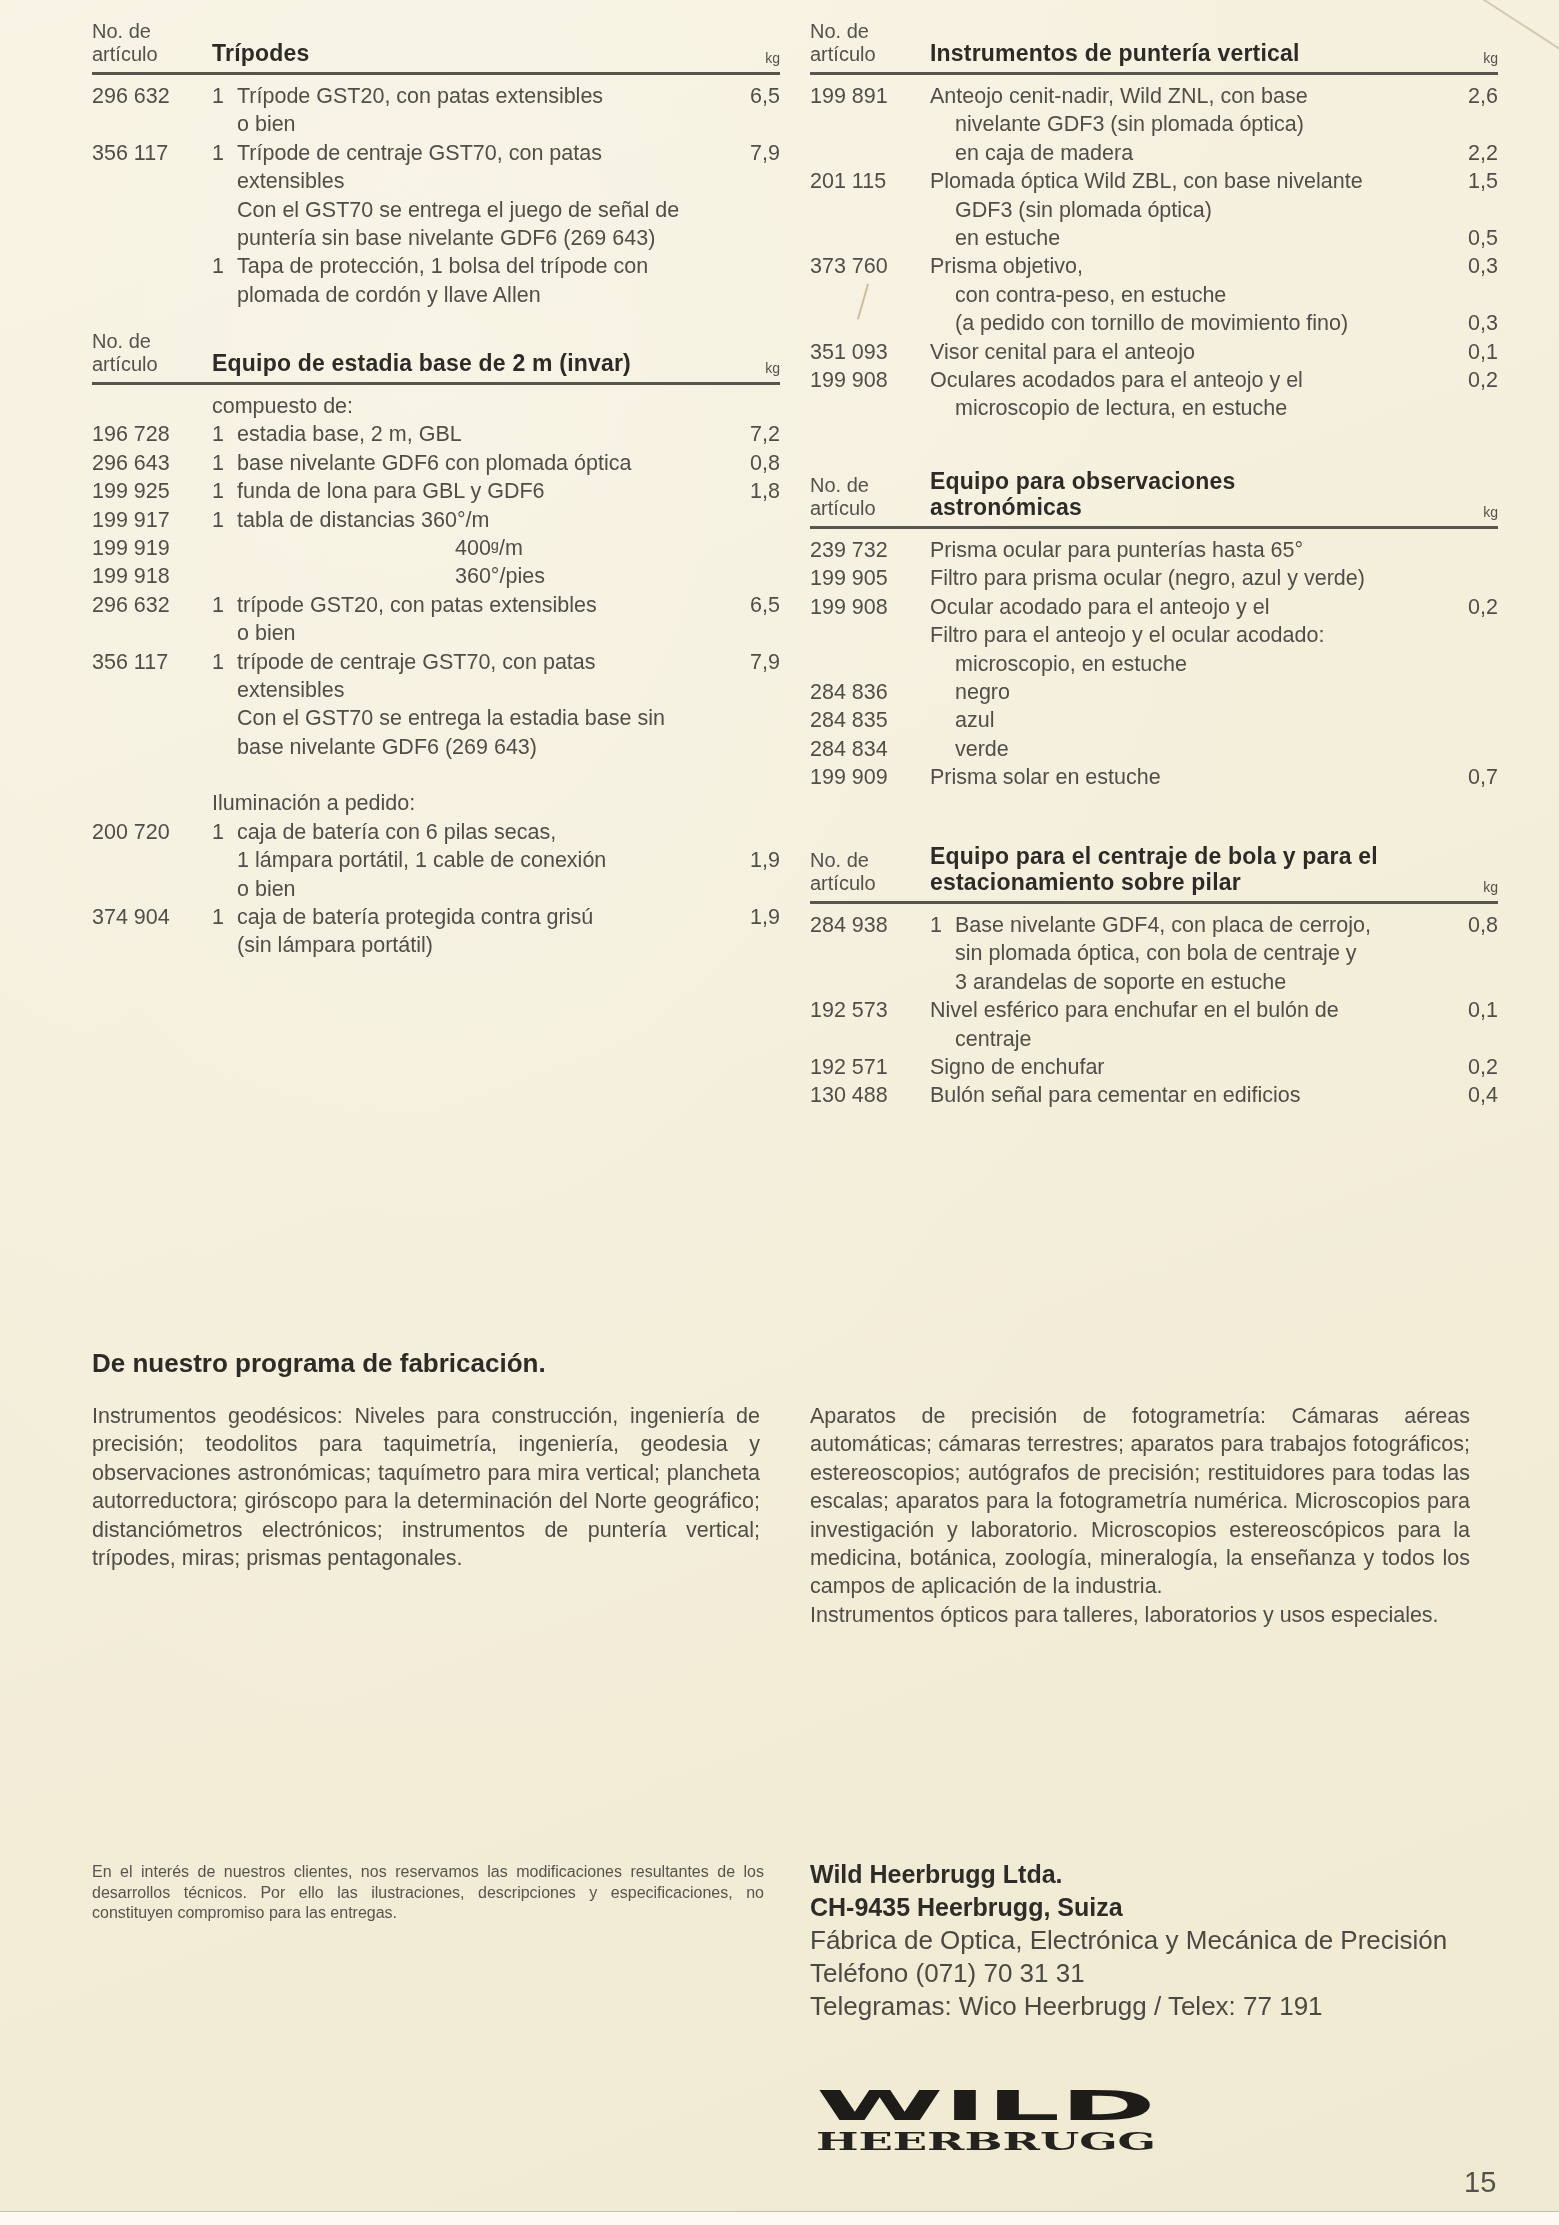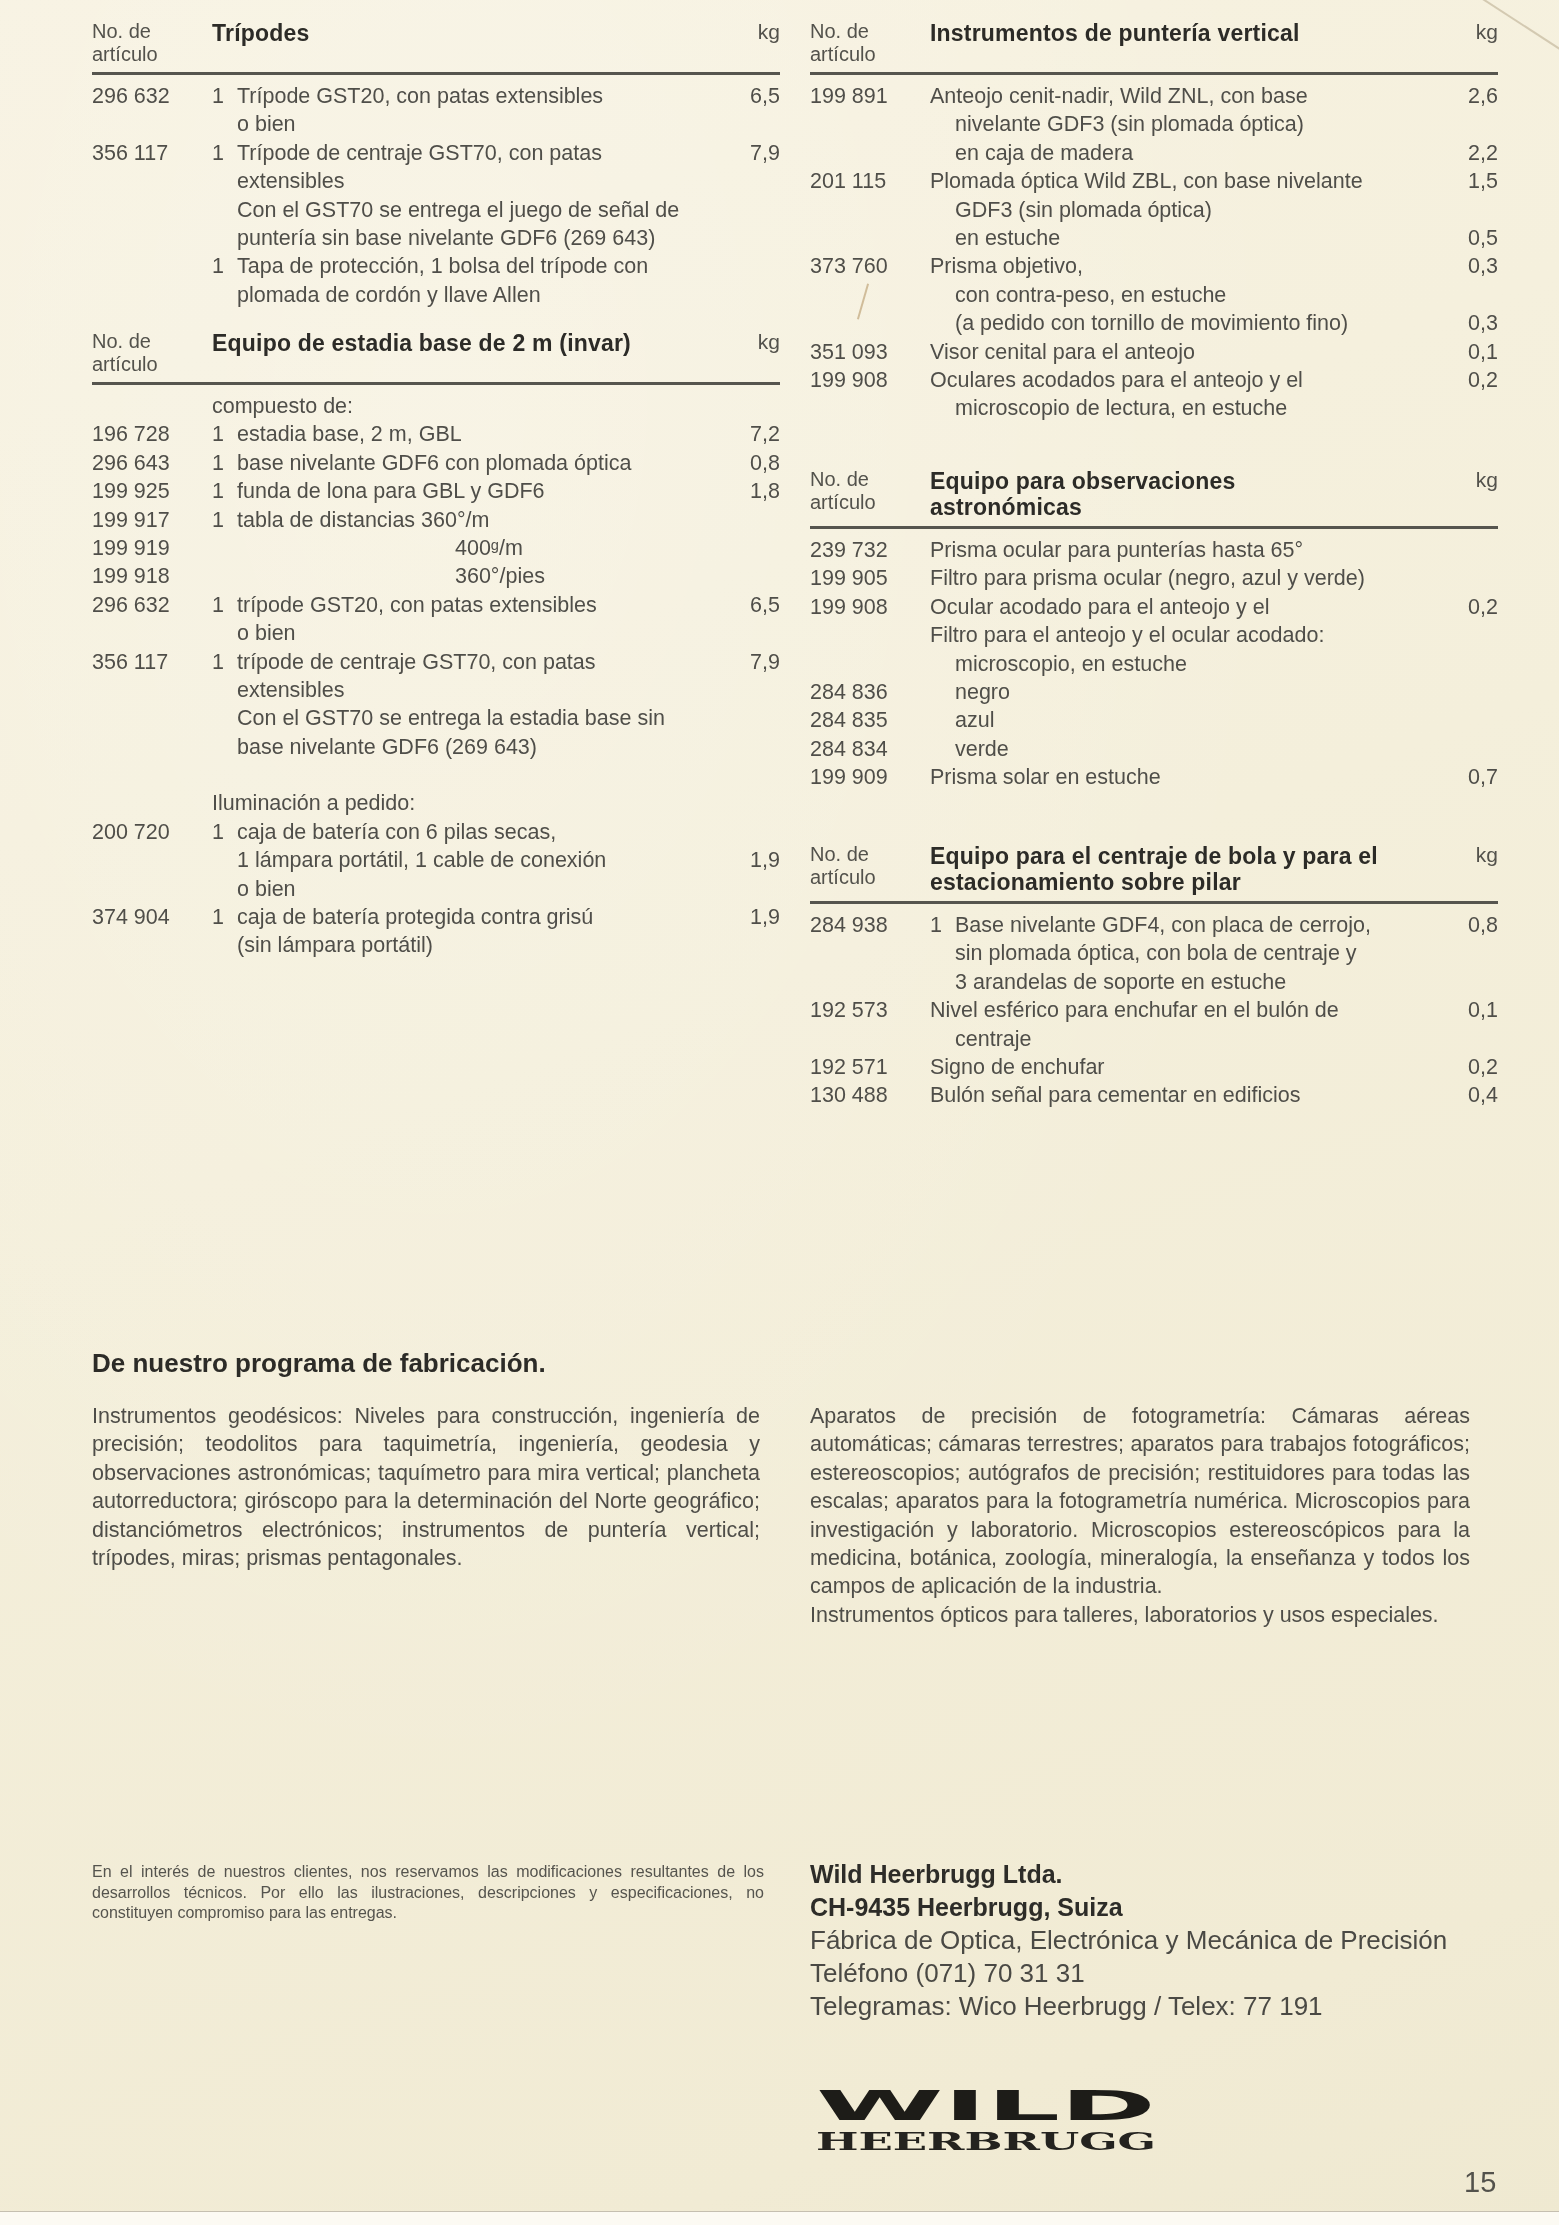--- a/index.html
+++ b/index.html
@@ -9,25 +9,25 @@
     margin:0 auto;
     overflow:hidden;
     font-family:"Liberation Sans","DejaVu Sans",sans-serif;
     color:#4f4e49;
     background:
       radial-gradient(ellipse at 28% 18%, rgba(255,255,255,0.22), rgba(255,255,255,0) 55%),
       linear-gradient(160deg,#f7f2e1 0%,#f4efdb 45%,#f1ebd4 88%,#efe9d1 100%);
   }
   
   .table{position:absolute;width:688px;}
-  .thead{display:flex;align-items:flex-start;}
+  .thead{display:flex;align-items:flex-end;}
   .no-label{width:120px;flex:none;font-size:20px;line-height:23px;color:#53524c;}
   .ttl{flex:1;font-weight:bold;font-size:23px;line-height:26px;color:#2c2b27;letter-spacing:.2px;}
   .ttl .t{display:block;white-space:nowrap;}
-  .kg-label{width:55px;flex:none;text-align:right;font-size:21px;color:#53524c;}
+  .kg-label{width:55px;flex:none;text-align:right;font-size:14px;color:#53524c;}
   .rule{height:3px;background:#56554e;margin-top:6px;}
   .rows{margin-top:7px;font-size:21.5px;}
   .line{display:flex;height:28.4px;line-height:28.4px;}
   .line .no{width:120px;flex:none;white-space:nowrap;}
   .line .txt{flex:1;min-width:0;display:flex;}
   .line .pre{display:inline-block;width:25px;flex:none;}
   .line .pre:empty{display:none;}
   .line .txt .t{white-space:nowrap;}
   .line .kg{width:55px;flex:none;text-align:right;}
   

